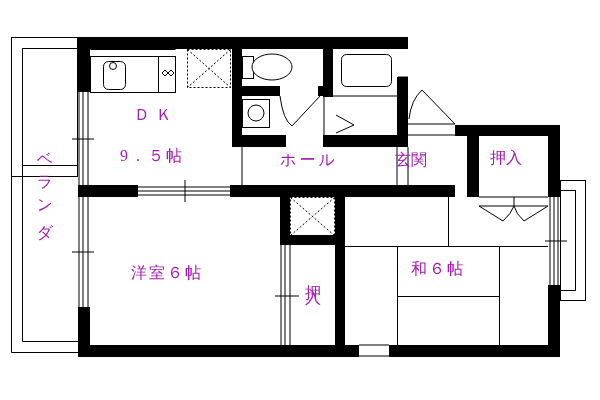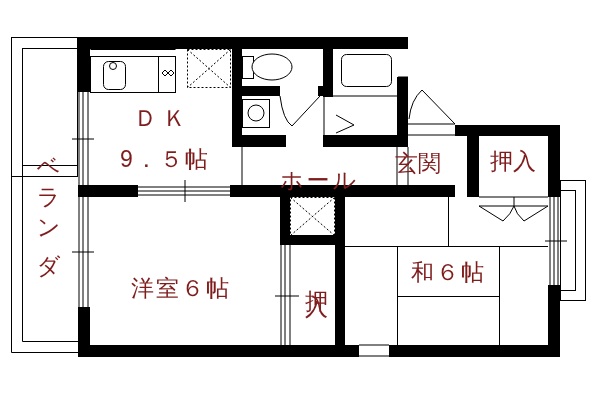--- a/index.html
+++ b/index.html
@@ -1,18 +1,18 @@
 <!DOCTYPE html>
 <html><head>
 <meta charset="utf-8">
 <style>
   html, body { margin:0; padding:0; background:#ffffff; }
   body { width:600px; height:400px; overflow:hidden; position:relative; font-family:"DejaVu Sans", sans-serif; }
   svg { position:absolute; left:0; top:0; }
-  .label { position:absolute; color:#7f1d1d; font-family:Liberation Sans, sans-serif; font-size:23px; line-height:1; white-space:nowrap; }
+  .label { position:absolute; color:#a21caf; font-family:Liberation Serif, serif; font-size:16px; line-height:1; white-space:nowrap; }
   .vlabel { writing-mode: vertical-rl; letter-spacing:4px; }
 </style>
 </head>
 <body>
 
 <svg width="600" height="400" viewBox="0 0 600 400">
 
   <g fill="none" stroke="#000" stroke-width="1">
     <rect x="11.5" y="37.5" width="66" height="139"></rect>
     <rect x="22.5" y="48.5" width="55" height="117"></rect>
@@ -164,19 +164,19 @@
     <line x1="345" y1="246.5" x2="548" y2="246.5"></line>
     <line x1="448.5" y1="197" x2="448.5" y2="246"></line>
     <line x1="397.5" y1="246" x2="397.5" y2="345"></line>
     <line x1="499.5" y1="246" x2="499.5" y2="345"></line>
     <line x1="397" y1="296.5" x2="499" y2="296.5"></line>
   </g>
 </svg>
 
 <div class="label" style="left:134px;top:107px;letter-spacing:6px;">ＤＫ</div>
 <div class="label" style="left:120px;top:148px;letter-spacing:2px;">9．５帖</div>
-<div class="label" style="left:131px;top:265px;letter-spacing:2px;margin-top:12px;">洋室６帖</div>
+<div class="label" style="left:131px;top:265px;letter-spacing:2px;">洋室６帖</div>
 <div class="label" style="left:411px;top:261px;letter-spacing:2px;">和６帖</div>
-<div class="label" style="left:280px;top:169px;letter-spacing:3px;">ホール</div>
+<div class="label" style="left:280px;top:152px;letter-spacing:3px;">ホール</div>
 <div class="label" style="left:395px;top:152px;">玄関</div>
 <div class="label" style="left:490px;top:150px;">押入</div>
 <div class="label vlabel" style="left:305px;top:272px;">押入</div>
 <div class="label vlabel" style="left:37px;top:140px;letter-spacing:6px;">ベランダ</div>
 
 </body></html>

